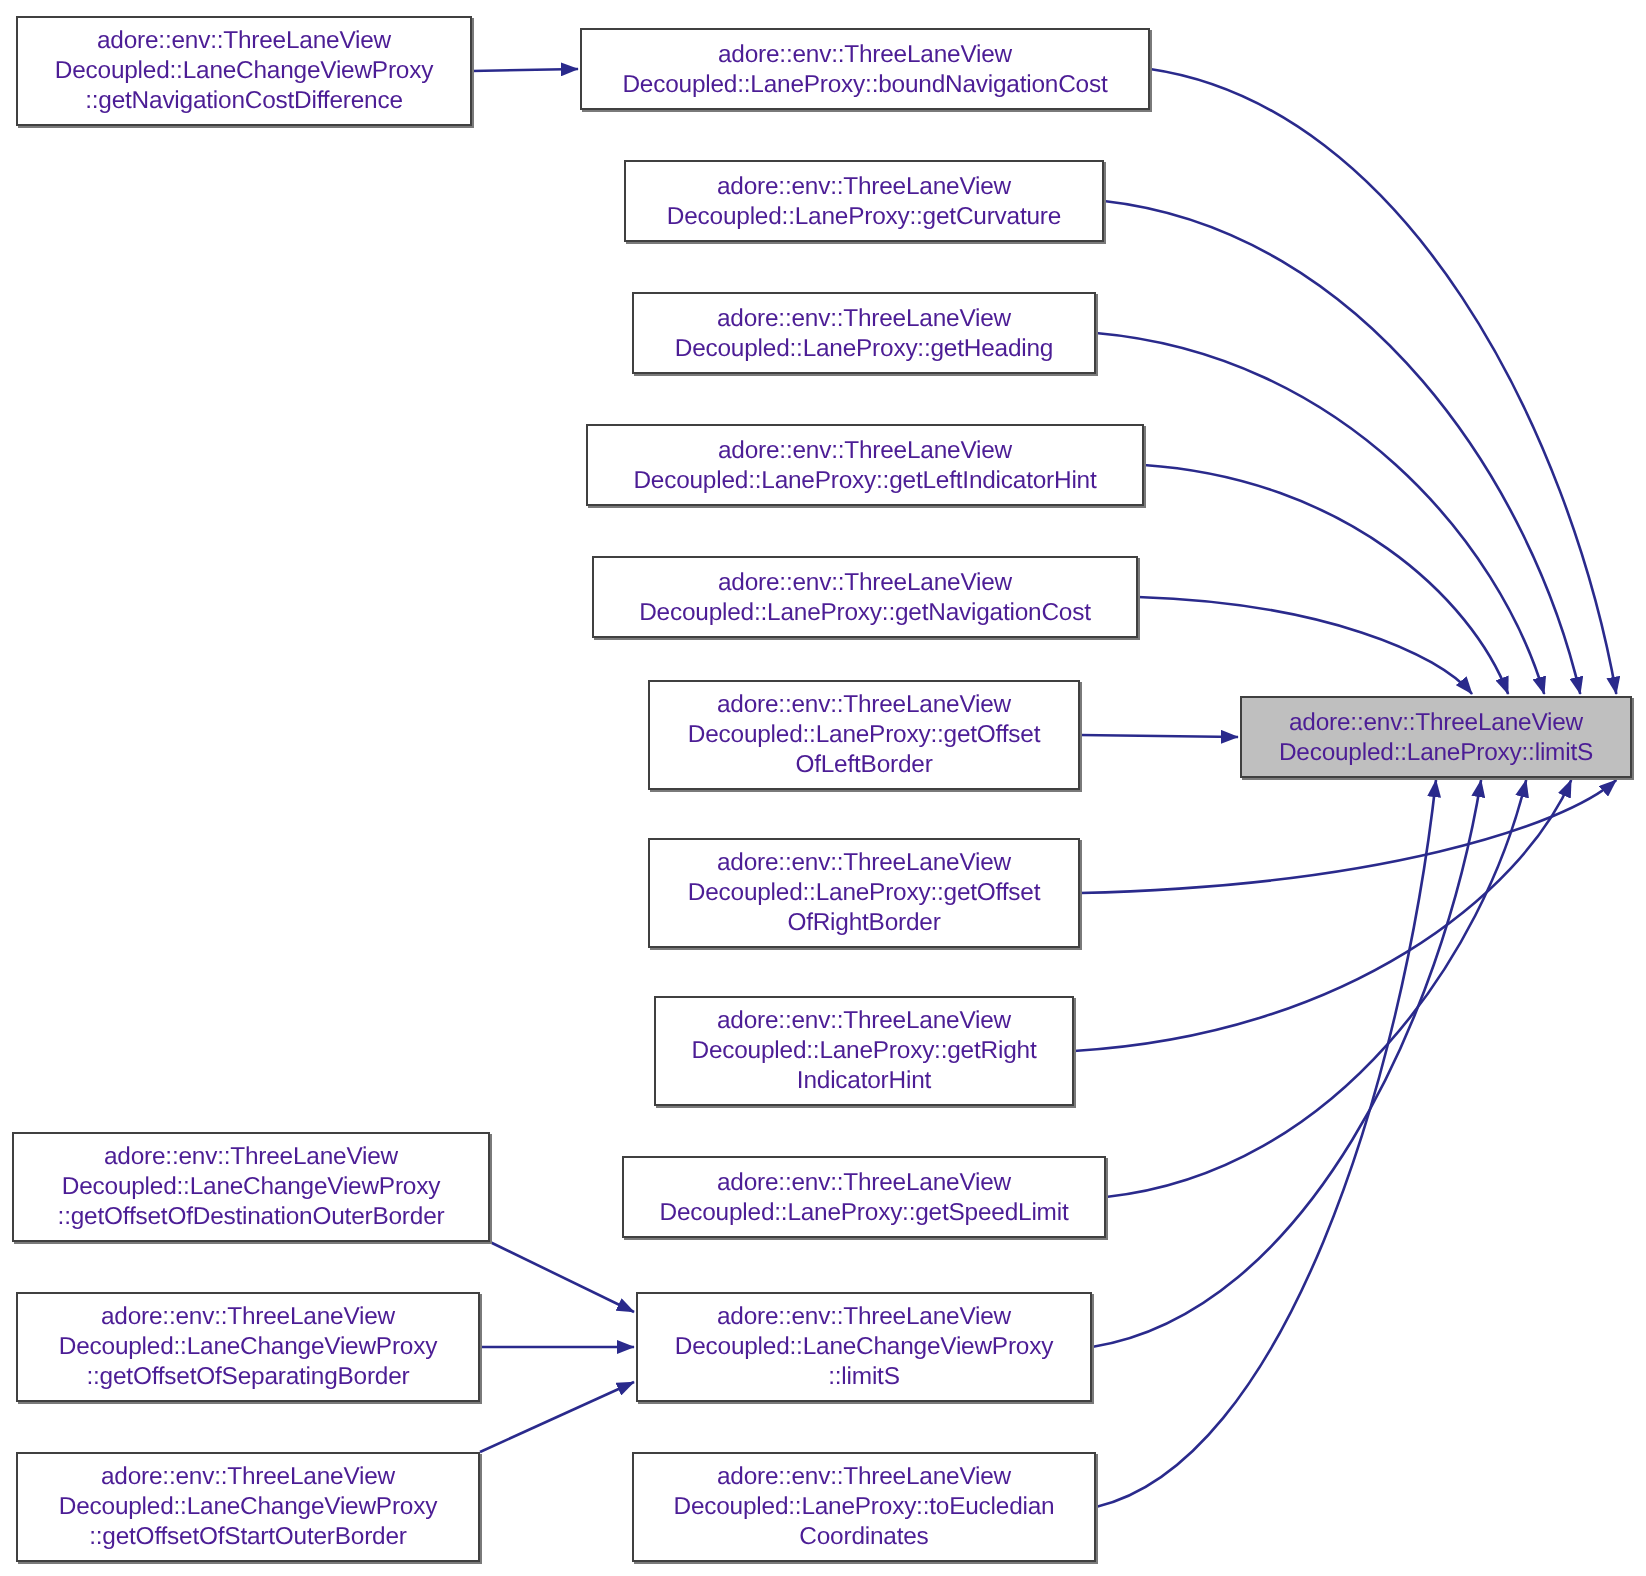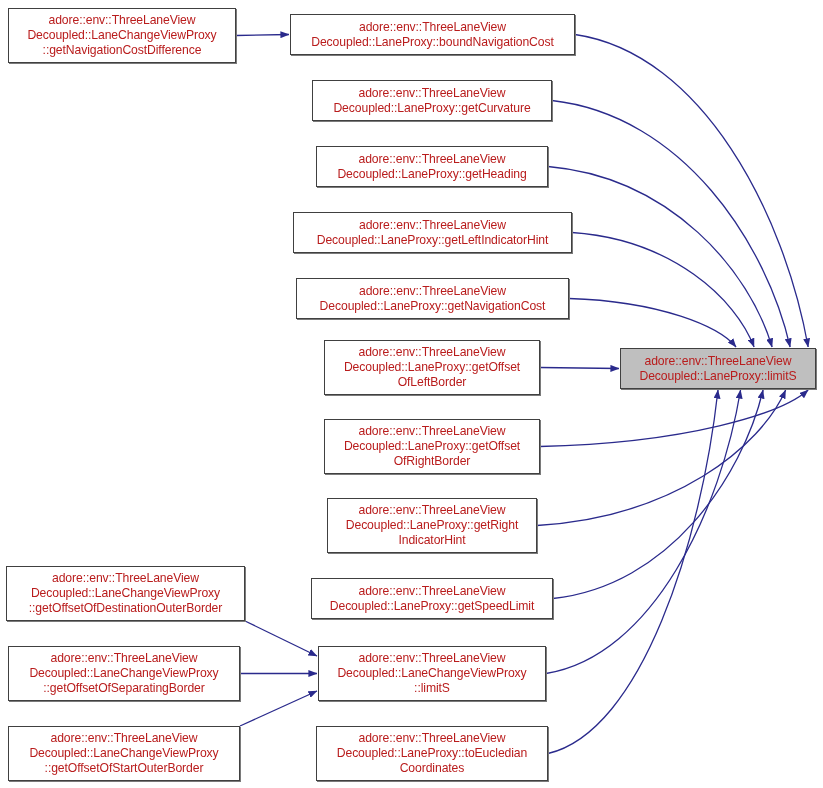--- a/index.html
+++ b/index.html
@@ -27,21 +27,21 @@
     position: absolute;
     box-sizing: border-box;
     border: 1px solid #404040;
     background: #ffffff;
     display: flex;
     align-items: center;
     justify-content: center;
     text-align: center;
     line-height: 15px;
     font-size: 12.2px;
-    color: #b91c1c;
+    color: #4c1d95;
     letter-spacing: -0.1px;
     z-index: 2;
     box-shadow: 1px 1px 0 0 #7a7a7a;
   }
   .node.highlight {
     background: #bfbfbf;
     border-color: #404040;
   }
   .node .label {
     display: block;

